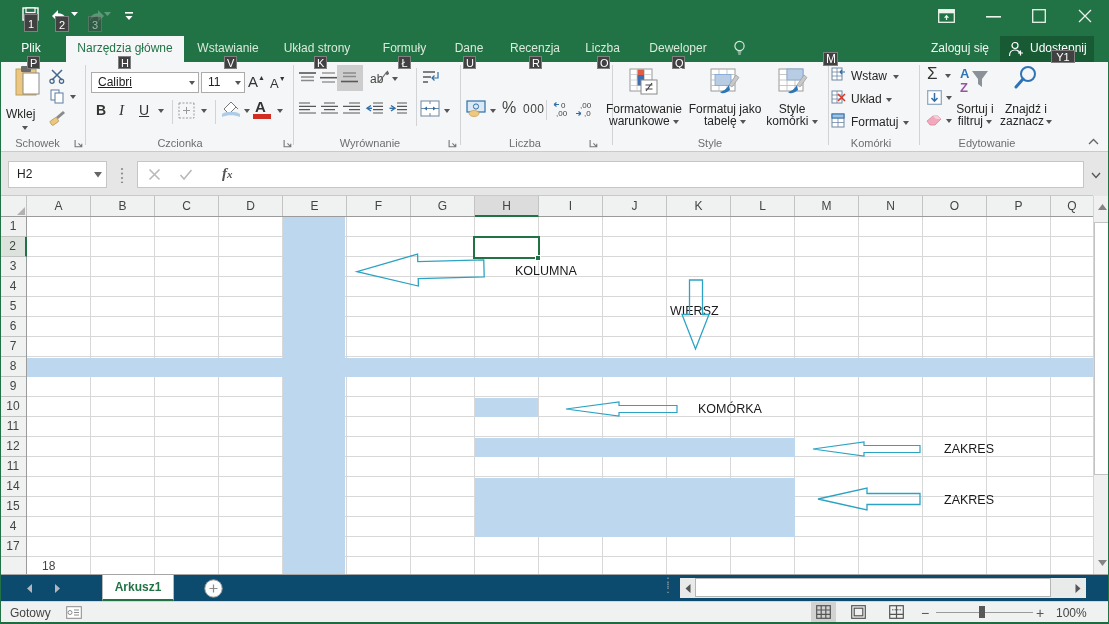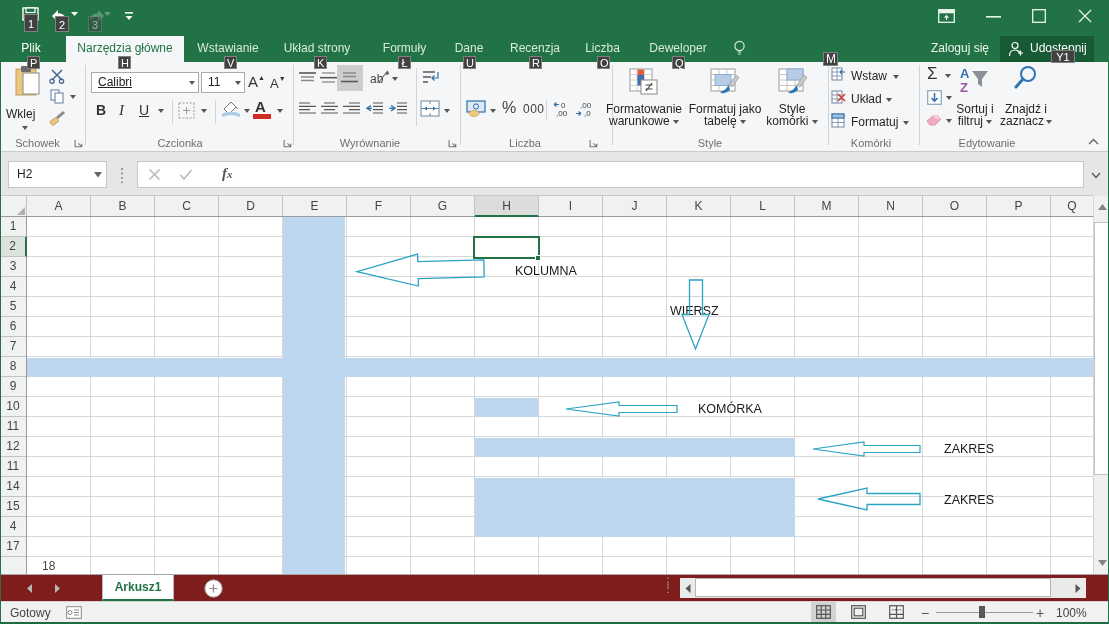--- a/index.html
+++ b/index.html
@@ -40,21 +40,21 @@
     background-image:
       repeating-linear-gradient(to right, transparent, transparent 63px, #d8d8d8 63px, #d8d8d8 64px),
       repeating-linear-gradient(to bottom, transparent, transparent 19px, #d8d8d8 19px, #d8d8d8 20px);
   }
   .fill { position:absolute; background:#bdd7ee; }
   .cell-label { position:absolute; font-size:12.5px; color:#1a1a1a; }
 
   
   #vscroll { left:1093px; top:196px; width:16px; height:378px; background:#f0f0f0; border-left:1px solid #d5d5d5; }
   
-  #sheetbar { left:0; top:574px; width:1109px; height:27px; background:#7f1d1d; border-top:1px solid #a6a6a6; }
+  #sheetbar { left:0; top:574px; width:1109px; height:27px; background:#0c4a6e; border-top:1px solid #a6a6a6; }
   
   #statusbar { left:0; top:601px; width:1109px; height:21px; background:#f0f1f1; border-top:1px solid #d5d5d5; }
   #greenbottom { left:0; top:622px; width:1109px; height:2px; background:#1e6b40; }
   .winborder { position:absolute; background:#217346; }
 </style>
 </head>
 <body>
 <div id="app">
   <div id="titlebar" class="abs"></div>
 

